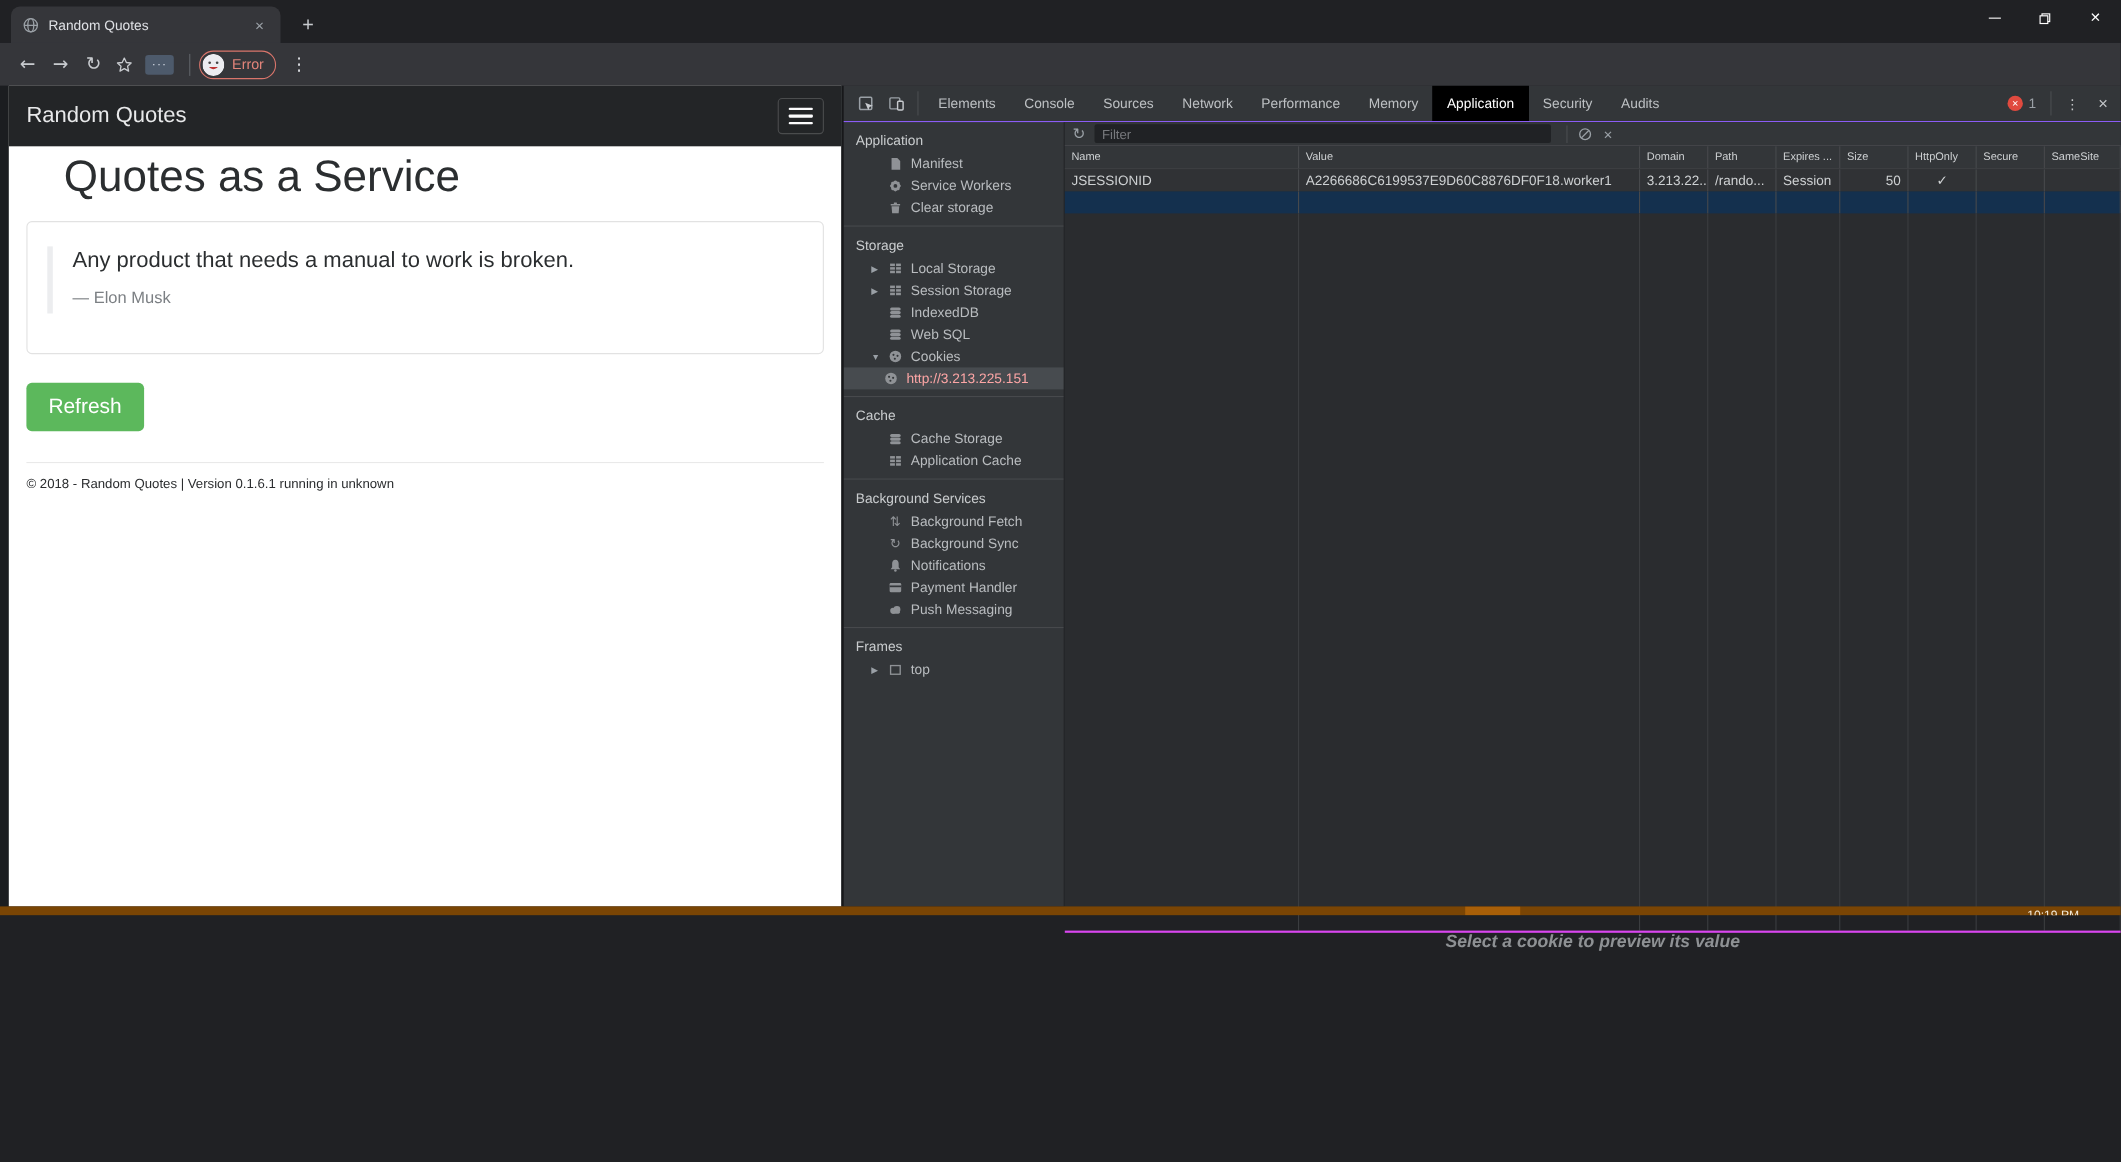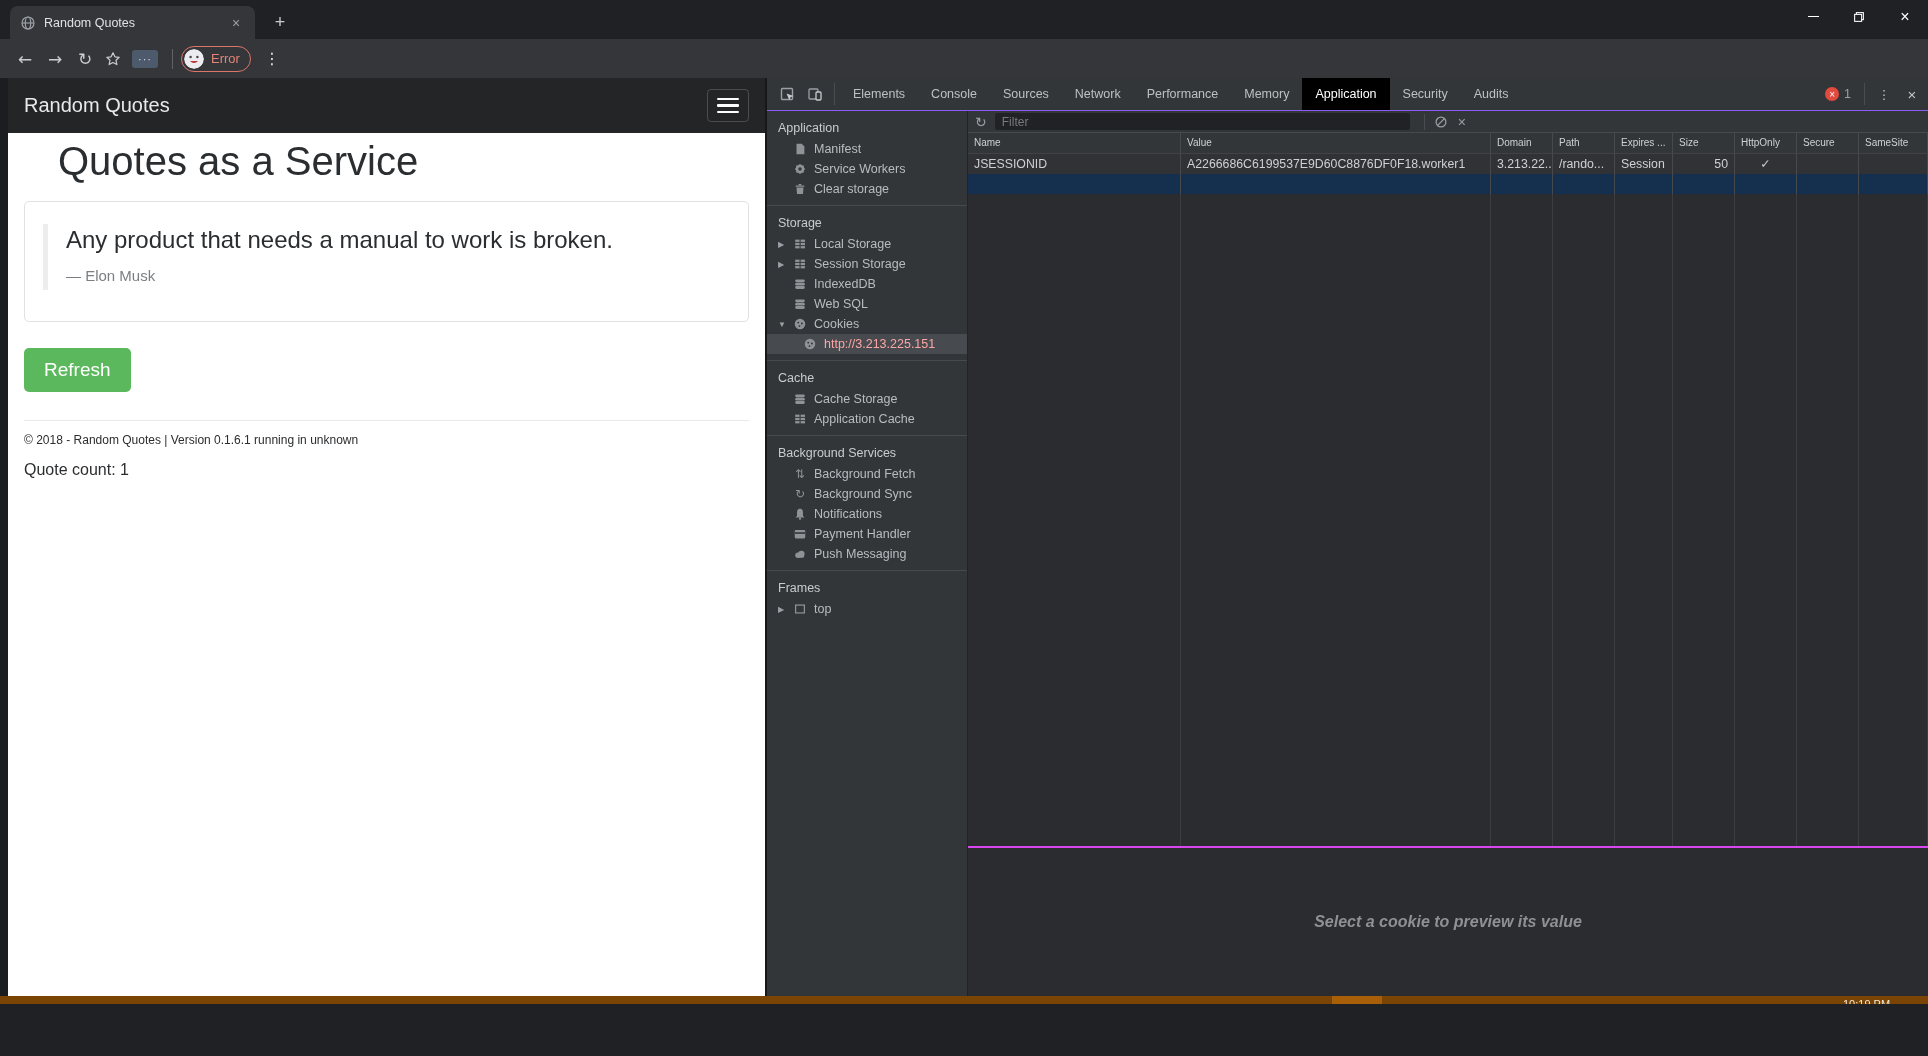--- a/index.html
+++ b/index.html
@@ -1,18 +1,18 @@
 <!DOCTYPE html>
 <html><head>
 <meta charset="utf-8">
 <style>
   * { margin:0; padding:0; box-sizing:border-box; }
   html,body { width:1928px; height:1056px; overflow:hidden; background:#202124;
     font-family:"Liberation Sans","DejaVu Sans",sans-serif; }
-  .screen { position:relative; width:1928px; height:1004px; background:#202124; }
+  .screen { position:relative; width:1928px; height:832px; background:#202124; }
 
   
   .titlebar { position:absolute; top:0; left:0; right:0; height:39px; background:#202124; }
   .tab { position:absolute; left:10px; top:6px; width:245px; height:33px; background:#35363a;
     border-radius:8px 8px 0 0; display:flex; align-items:center; padding:0 10px; }
   .tab-title { flex:1; margin-left:8px; font-size:12.5px; color:#dfe1e5; white-space:nowrap; overflow:hidden; }
   .tab-close { width:18px; height:18px; display:flex; align-items:center; justify-content:center;
     color:#9aa0a6; font-size:14px; border-radius:50%; }
   .newtab { position:absolute; left:268px; top:10px; width:24px; height:24px; display:flex;
     align-items:center; justify-content:center; color:#c8cbcf; font-size:18px; }
@@ -52,21 +52,21 @@
   .site-navbar { height:55px; background:#232527; display:flex; align-items:center; padding:0 16px; flex:0 0 auto;}
   .brand { flex:1; font-size:20px; color:#e8e9ea; }
   .toggler { width:42px; height:33px; border:1px solid rgba(255,255,255,0.18); border-radius:4px;
     display:flex; flex-direction:column; align-items:center; justify-content:center; gap:4px; background:transparent; }
   .toggler .bar { width:22px; height:2.6px; background:#fdfdfe; border-radius:1px; }
   .page-main { flex:1; padding:0 16px; }
   .page-h1 { margin-top:6px; font-size:40px; font-weight:400; color:#2b2e30; line-height:1.1;margin-left:34px; }
   .quote-card { margin-top:18px; width:725px; height:121px; border:1px solid #e2e2e2; border-radius:5px;
     background:#fff; padding:22px 20px 0 18px; }
   .blockquote { border-left:5px solid #ecedef; padding:2px 0 6px 18px; }
-  .quote-text { font-size:24px; color:#2b2e30; }
+  .quote-text { font-size:20px; color:#2b2e30; }
   .quote-author { margin-top:13px; font-size:15px; color:#7b7f83; }
   .refresh-btn { margin-top:26px; display:inline-block; background:#5cb85c; color:#fff; border:none;
     border-radius:5px; font-size:19px; padding:11px 20px; font-family:inherit; }
   .page-hr { margin-top:28px; border:none; border-top:1px solid #e9e9e9; width:725px; }
   .footer-line1 { margin-top:12px; font-size:12px; color:#2b2d2f; }
   .footer-line2 { margin-top:14px; font-size:16px; color:#2b2d2f; }
 
   
   .devtools { flex:1; background:#333639; border-left:2px solid #17181a; display:flex;
     flex-direction:column; min-width:0; color:#c3c6c9; font-size:12.5px; }
@@ -78,21 +78,21 @@
   .dt-tab.active { background:#000; color:#fff; }
   .dt-tabs-spacer { flex:1; }
   .err-badge { width:14px; height:14px; border-radius:50%; background:#e04a3f; color:#fff; font-size:10px;
     display:flex; align-items:center; justify-content:center; }
   .err-count { margin:0 8px 0 5px; color:#9aa0a6; }
   .dt-body { flex:1; display:flex; min-height:0; }
 
   
   .dt-sidebar { width:201px; flex:0 0 auto; border-right:1px solid #212326; padding-top:6px; overflow:hidden; }
   .sec-title { height:22px; line-height:22px; padding-left:11px; color:#c9ccce; }
-  .tree-row { height:20px; display:flex; align-items:center; padding-left:11px; color:#b9bcbf; white-space:nowrap; }
+  .tree-row { height:20px; display:flex; align-items:center; padding-left:25px; color:#b9bcbf; white-space:nowrap; }
   .tree-row .arrow { width:15px; font-size:8px; color:#9aa0a6; flex:0 0 auto; }
   .tree-row .noarrow { width:15px; flex:0 0 auto; }
   .tree-row .ic { flex:0 0 auto; margin-right:7px; }
   .tree-row.child { padding-left:21px; }
   .tree-row.selected { background:#474b4f; color:#fca5a5; }
   .side-divider { height:1px; background:#47494c; margin:6px 0; }
   .ic { width:14px; height:14px; }
   .ic.big { width:16px; height:16px; }
   .glyph-ic { width:14px; flex:0 0 auto; margin-right:7px; color:#8f9296; font-size:12px;
     font-family:"DejaVu Sans",sans-serif; text-align:center; }
@@ -289,21 +289,20 @@
         <h1 class="page-h1">Quotes as a Service</h1>
         <div class="quote-card">
           <div class="blockquote">
             <div class="quote-text">Any product that needs a manual to work is broken.</div>
             <div class="quote-author">— Elon Musk</div>
           </div>
         </div>
         <button class="refresh-btn">Refresh</button>
         <hr class="page-hr">
         <div class="footer-line1">© 2018 - Random Quotes | Version 0.1.6.1 running in unknown</div>
-        <div class="footer-line2">Quote count: 1</div>
       </div>
     </div>
 
     <div class="devtools">
       <div class="dt-tabs">
         <div class="dt-iconbtn">
             <svg class="ic big">
               <use href="#i-inspect"></use>
             </svg>
           </div>

